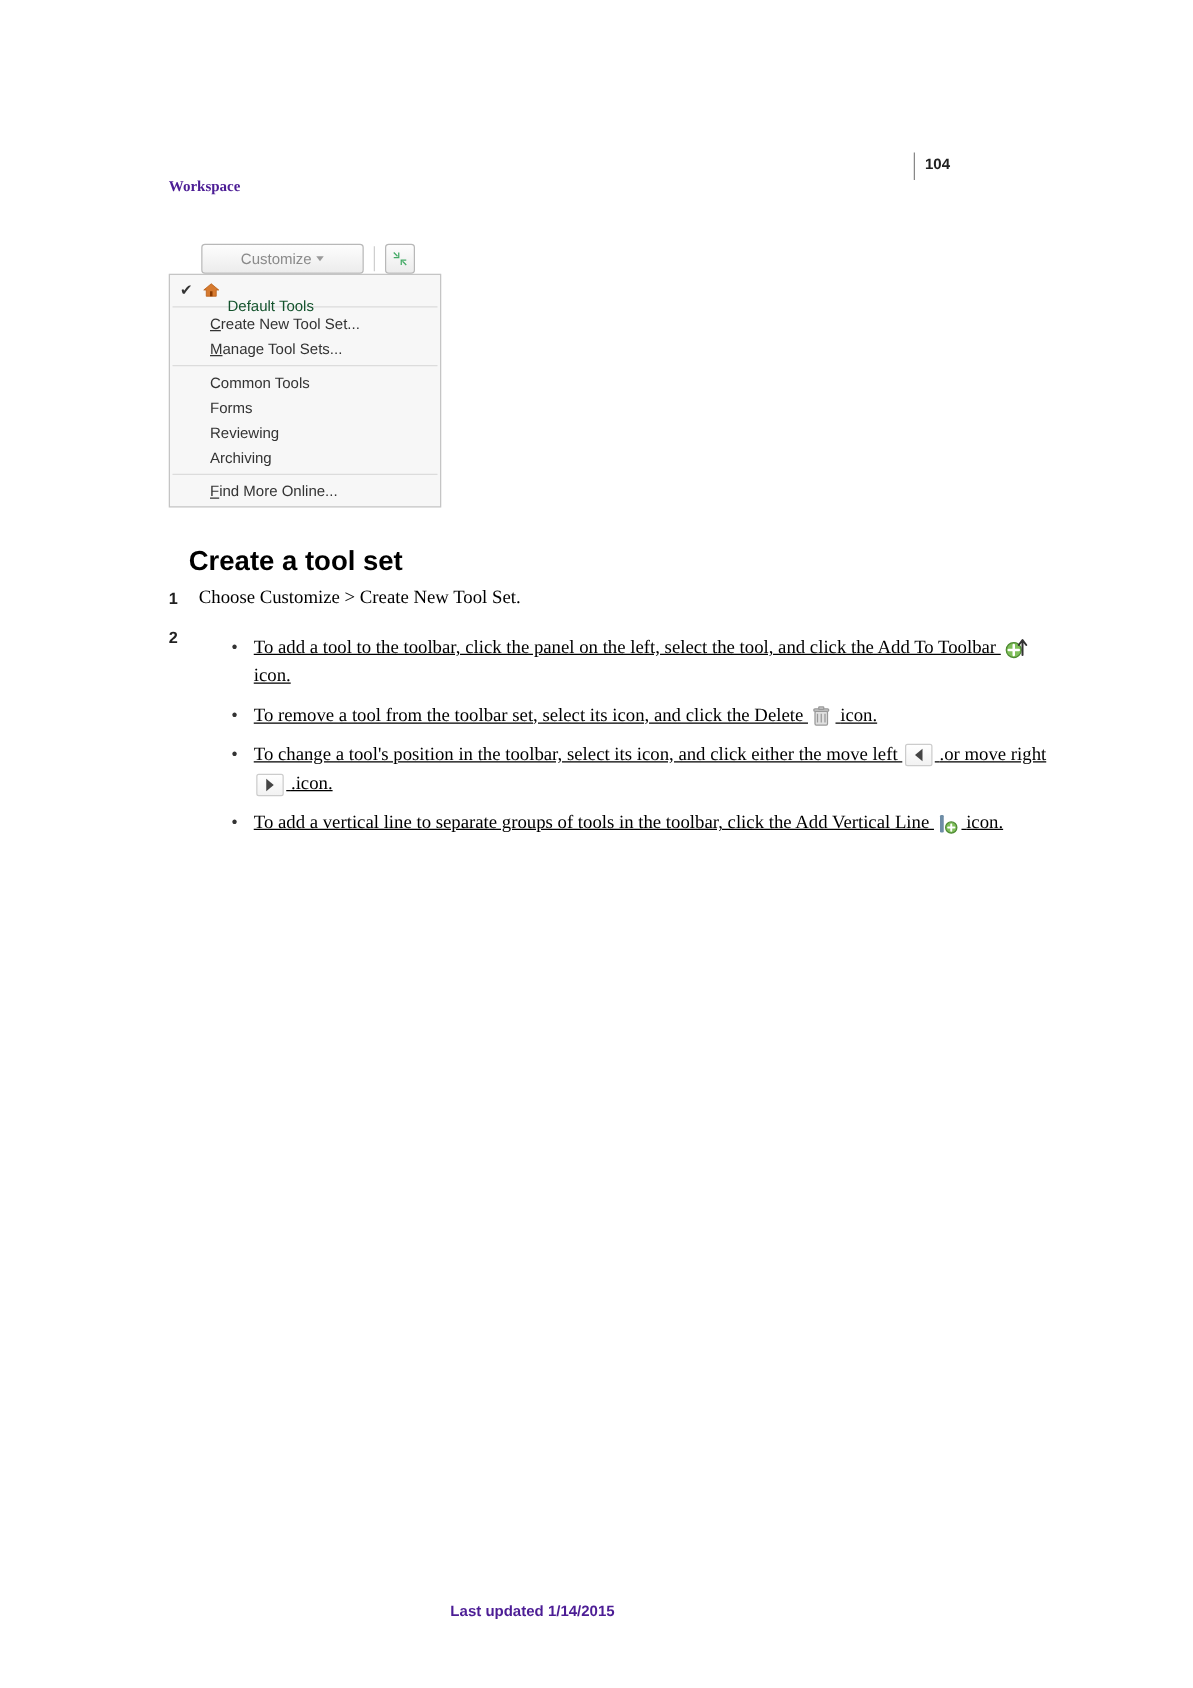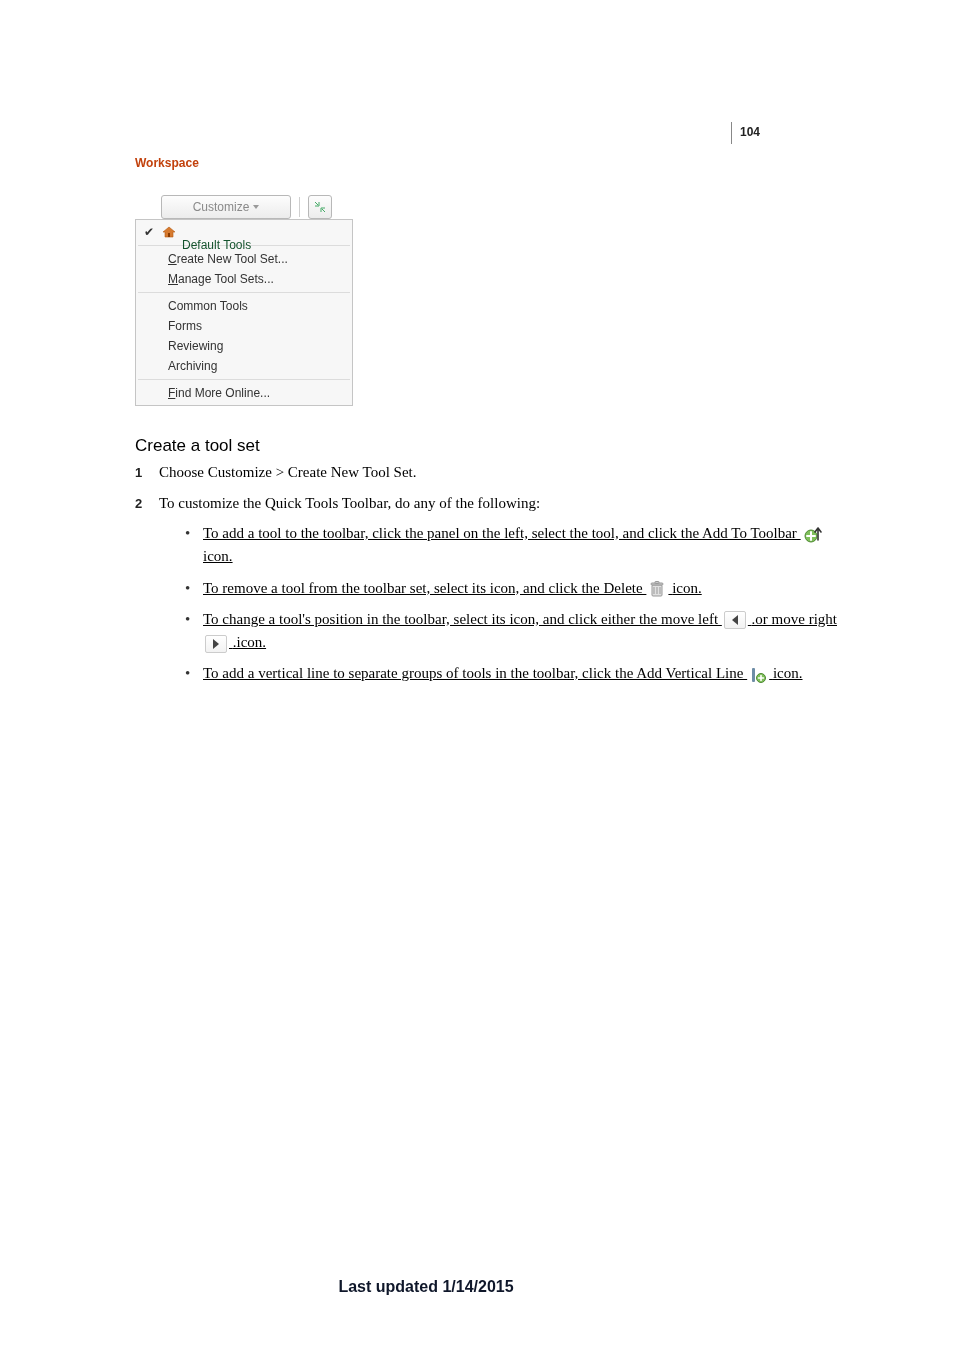--- a/index.html
+++ b/index.html
@@ -26,25 +26,24 @@
   .page-num {
     font-family: "Myriad Pro", "Segoe UI", Arial, sans-serif;
     font-size: 12px;
     font-weight: 700;
     color: #222;
   }
   .header-label {
     position: absolute;
     top: 142px;
     left: 135px;
-    font-family: Liberation Sans, sans-serif;
-    font-size: 12px;
-    font-weight: 700;
-    color: #c2410c;
-    margin-top: 14px;
+    font-family: Liberation Serif, serif;
+    font-size: 12px;
+    font-weight: 700;
+    color: #4c1d95;
   }
   .content {
     position: absolute;
     top: 195px;
     left: 135px;
     width: 720px;
   }
 
   
   .toolbar-wrap {
@@ -125,23 +124,23 @@
   .menu-label .ul { text-decoration: underline; }
   .menu-sep {
     height: 1px;
     background: #dcdcdc;
     margin: 3px 2px;
   }
 
   
   .h3 {
     font-family: "Myriad Pro", "Segoe UI", Arial, sans-serif;
-    font-size: 17px;
-    font-weight: 400;
-    margin: 30px 0 6px 0;
+    font-size: 22px;
+    font-weight: 700;
+    margin: 30px 0 6px 16px;
   }
   ol.steps {
     list-style: none;
     padding: 0;
     margin: 0;
   }
   ol.steps > li {
     display: flex;
     align-items: flex-start;
     margin: 6px 0 10px 0;
@@ -206,23 +205,23 @@
     border-bottom:5px solid transparent;
     border-left:6px solid #444;
   }
 
   .footer {
     position: absolute;
     bottom: 54px;
     left: 0; right: 0;
     text-align: center;
     font-family: "Myriad Pro", "Segoe UI", Arial, sans-serif;
-    font-size: 16px;
-    font-weight: 700;
-    color: #0f172a;
+    font-size: 12px;
+    font-weight: 700;
+    color: #4c1d95;
   }
 </style>
 </head>
 <body>
 
 <div class="page">
 
   <div class="page-num-wrap">
     <span class="page-num">104</span>
   </div>
@@ -296,21 +295,20 @@
     <div class="h3">Create a tool set</div>
 
     <ol class="steps">
       <li>
         <span class="num">1</span>
         <span class="body">Choose Customize &gt; Create New Tool Set.</span>
       </li>
       <li>
         <span class="num">2</span>
         <span class="body">
-          <span>To customize the Quick Tools Toolbar, do any of the following:</span>
           <ul class="bullets">
             <li>
               <span>To add a tool to the toolbar, click the panel on the left, select the tool, and click the Add To Toolbar </span>
               <span class="inline-icon">
                 <svg width="22" height="18" viewBox="0 0 22 18">
                   <circle cx="8" cy="10" r="6" fill="#7fbf5a" stroke="#4e8a33" stroke-width="1"></circle>
                   <path d="M8 6 L8 14 M4 10 L12 10" stroke="#fff" stroke-width="2" stroke-linecap="round"></path>
                   <path d="M15 14 L15 3 M12 6 L15 2 L18 6" stroke="#333" stroke-width="1.6" fill="none" stroke-linecap="round" stroke-linejoin="round"></path>
                 </svg>
               </span>

